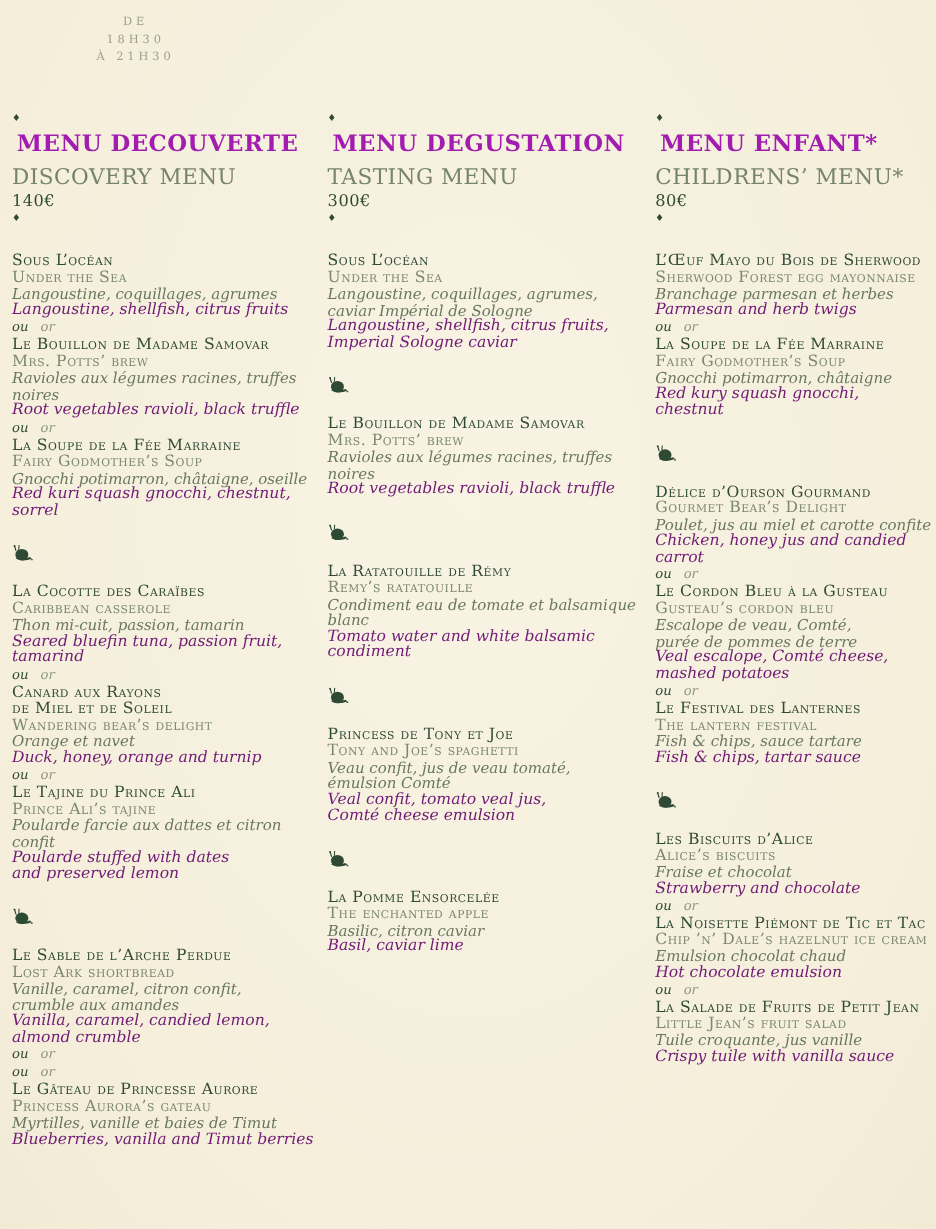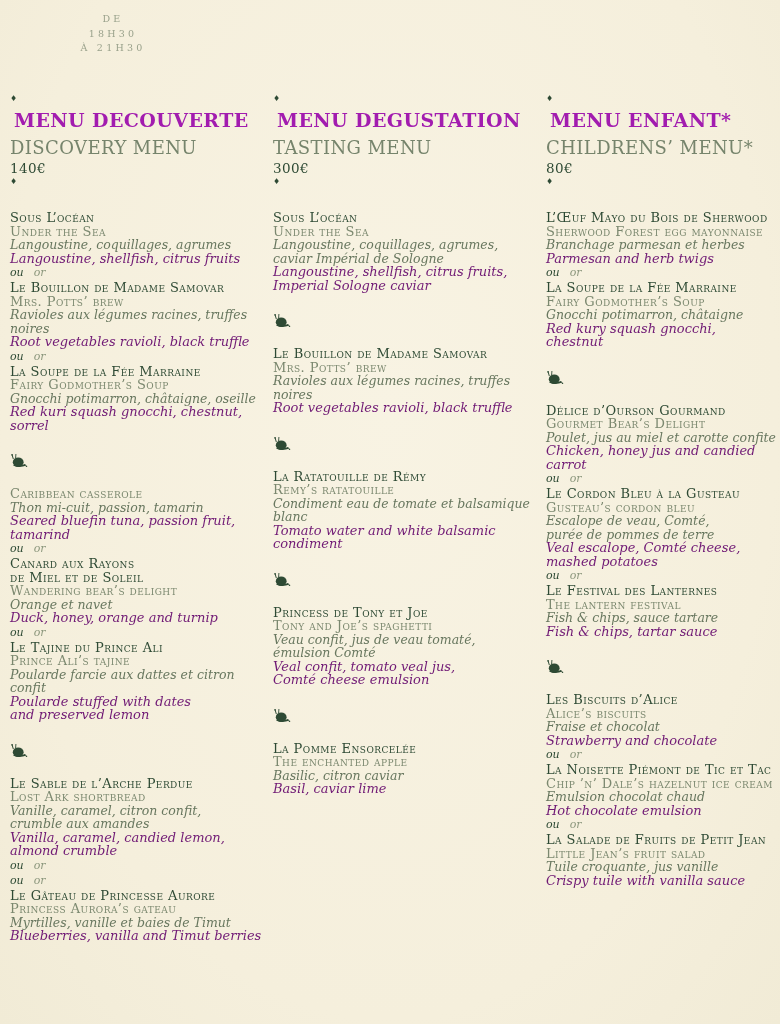--- a/index.html
+++ b/index.html
@@ -104,20 +104,21 @@
     <svg width="18" height="14" viewBox="0 0 18 14" xmlns="http://www.w3.org/2000/svg">
       <path d="M3.2 4.6 L2.1 0.8" stroke="#2e4a34" stroke-width="1" fill="none" stroke-linecap="round"></path>
       <path d="M5.6 3.9 L5.9 0.4" stroke="#2e4a34" stroke-width="0.9" fill="none" stroke-linecap="round"></path>
       <circle cx="2.1" cy="0.9" r="0.8" fill="#2e4a34"></circle>
       <ellipse cx="8.2" cy="8.2" rx="5.4" ry="4.8" fill="#2e4a34"></ellipse>
       <path d="M3 11.5 Q9 14.6 16.6 11.6 L14.9 10.1 Q9.5 12.4 4.6 10.4 Z" fill="#2e4a34"></path>
       <path d="M16.6 11.6 Q17.6 11.9 17.2 12.8 Q16.1 13.2 15.6 12.4 Z" fill="#2e4a34"></path>
     </svg>
   </div>
 <div class="dish">
+        <div class="dish-name sc">La Cocotte des Caraïbes</div>
         <div class="dish-name-en sc">Caribbean casserole</div>
         <div class="desc-fr">Thon mi-cuit, passion, tamarin</div>
         <div class="desc-en">Seared bluefin tuna, passion fruit, tamarind</div>
       </div>
       <div class="ou-or"><span class="fr">ou</span><span class="en">or</span></div>
       <div class="dish">
         <div class="dish-name sc">Canard aux Rayons
 de Miel et de Soleil</div>
         <div class="dish-name-en sc">Wandering bear’s delight</div>
         <div class="desc-fr">Orange et navet</div>

